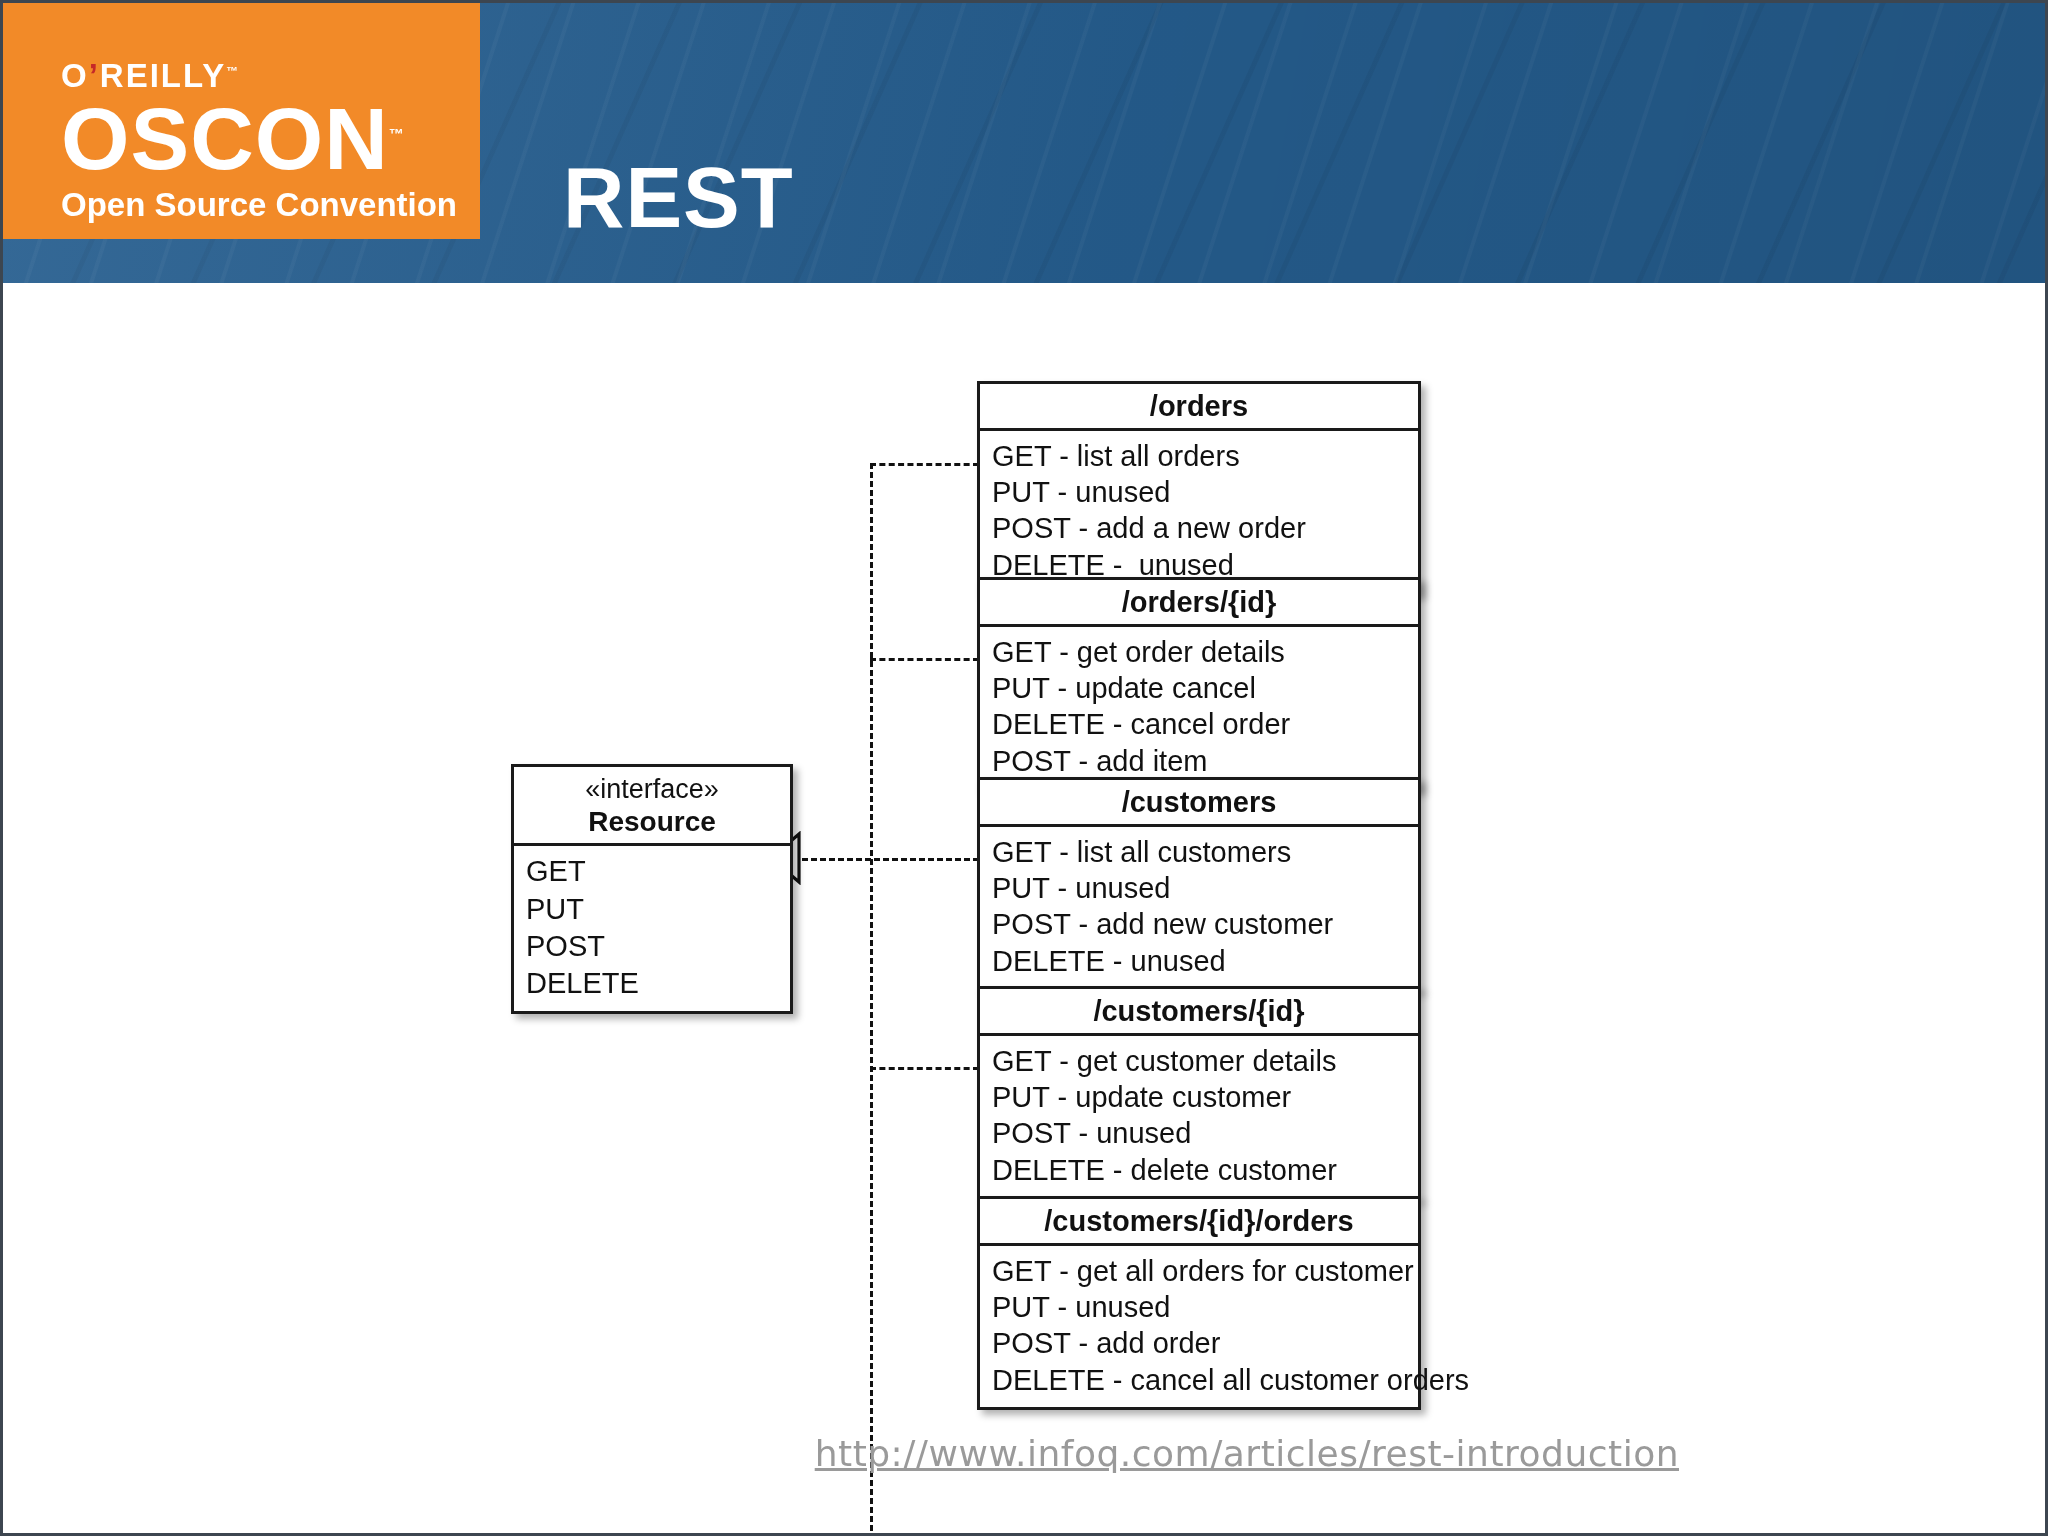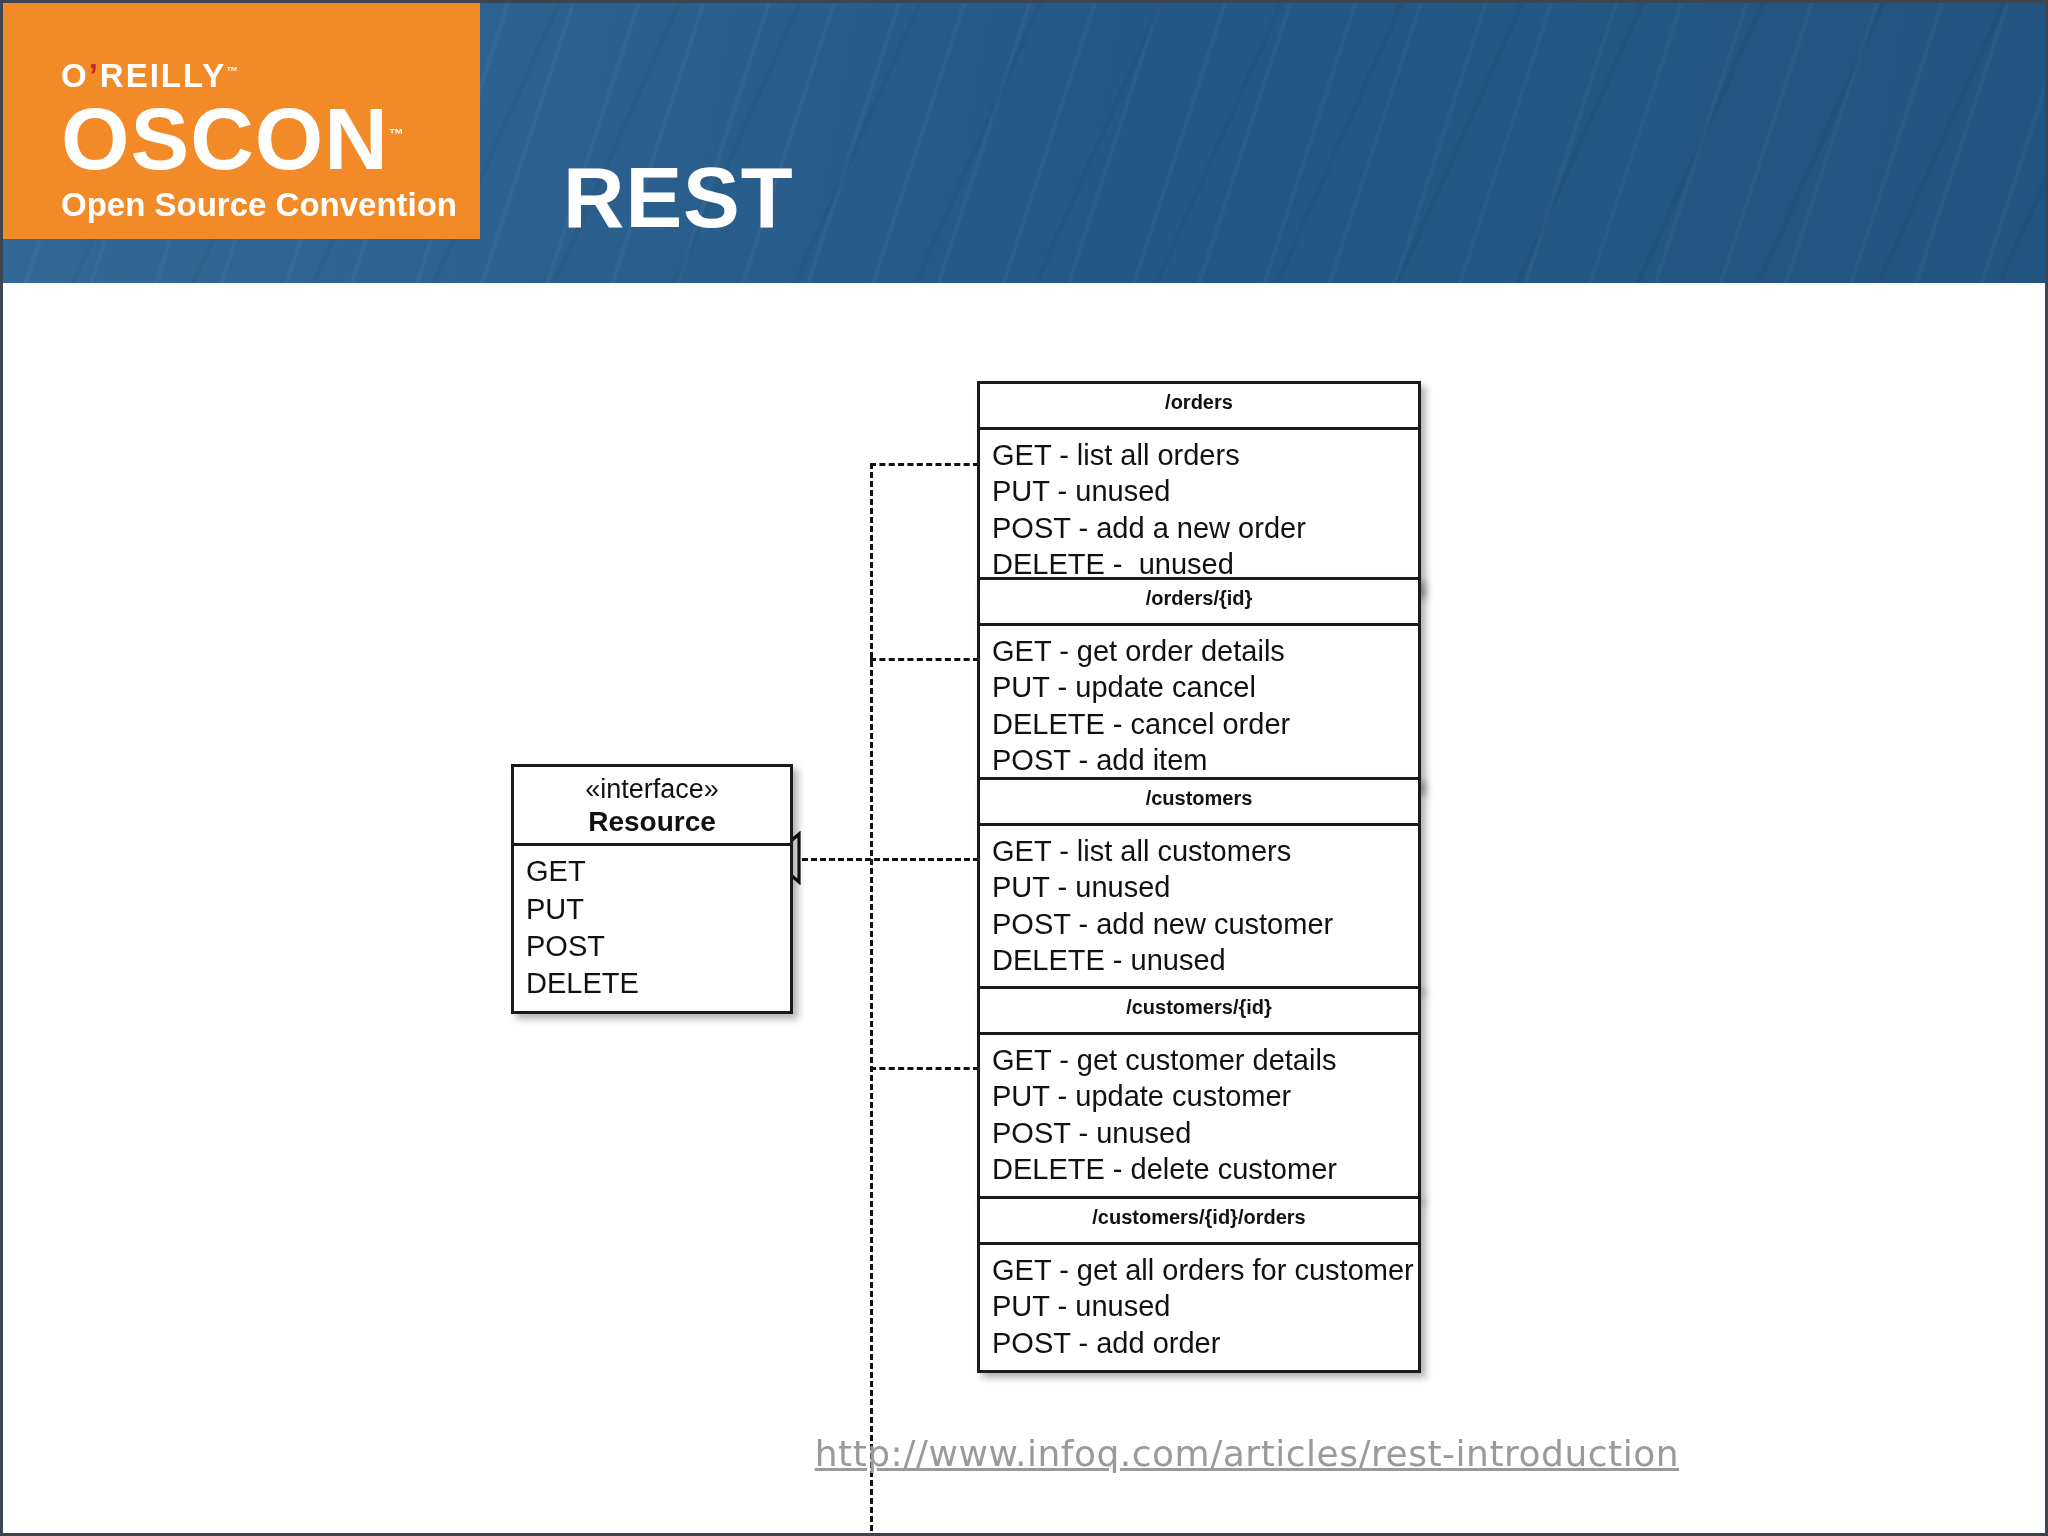--- a/index.html
+++ b/index.html
@@ -151,24 +151,24 @@
   .uml-box {
     position: absolute;
     background: #ffffff;
     border: 3px solid #1a1a1a;
     box-shadow: 5px 5px 7px rgba(0,0,0,0.30);
     box-sizing: border-box;
   }
   .uml-head {
     border-bottom: 3px solid #1a1a1a;
     text-align: center;
-    font-size: 20px;
+    font-size: 29px;
     font-weight: bold;
     color: #111111;
-    padding: 7px 0 14px 0;
+    padding: 7px 0 5px 0;
     line-height: 1.1;
   }
   .uml-head .stereotype {
     display: block;
     font-weight: normal;
     font-size: 27px;
     padding-bottom: 2px;
   }
   .uml-head .cname {
     display: block;
@@ -339,20 +339,21 @@
     </div>
 
     <div id="box-cust-orders" class="uml-box res-box">
       <div class="uml-head">
         <span class="cname">/customers/{id}/orders</span>
       </div>
       <div class="uml-body">
         <div class="uml-op">GET - get all orders for customer</div>
         <div class="uml-op">PUT - unused</div>
         <div class="uml-op">POST - add order</div>
+        <div class="uml-op">DELETE - cancel all customer orders</div>
       </div>
     </div>
 
   </div>
 
   <a id="footer-link" href="#">http://www.infoq.com/articles/rest-introduction</a>
 
 </div>
 
 </body></html>

